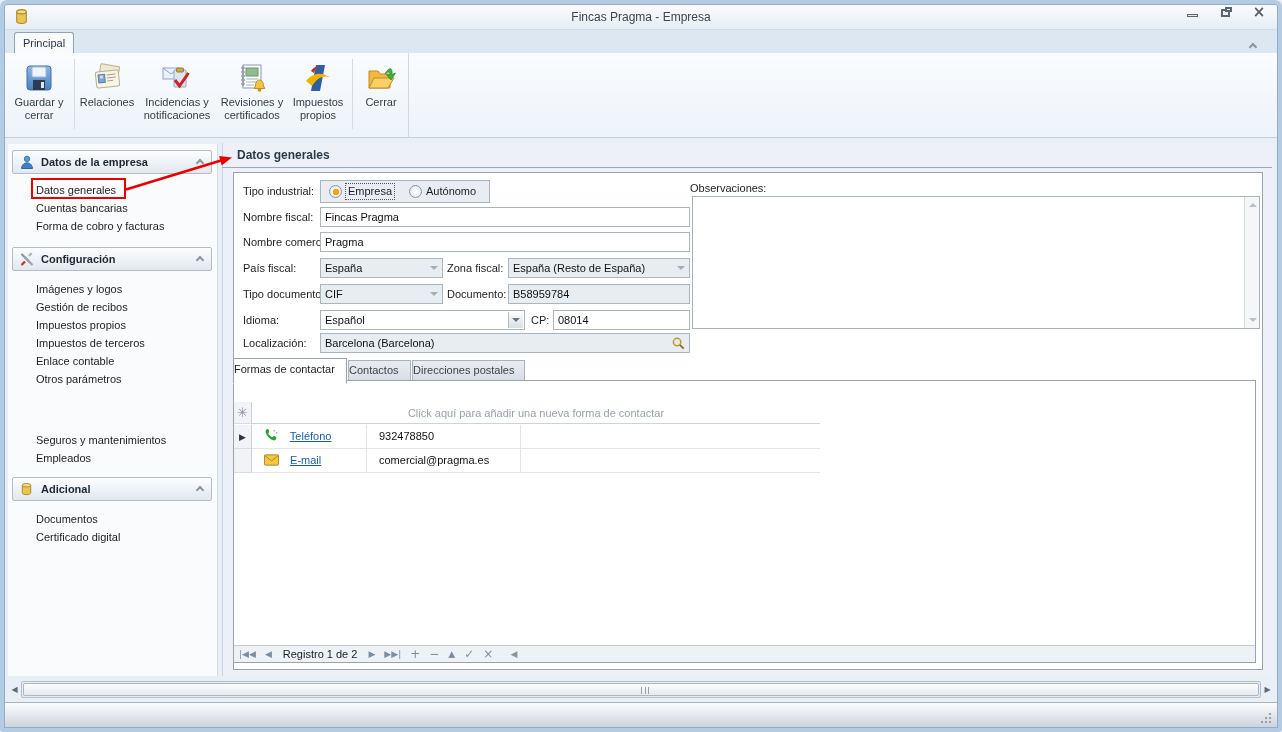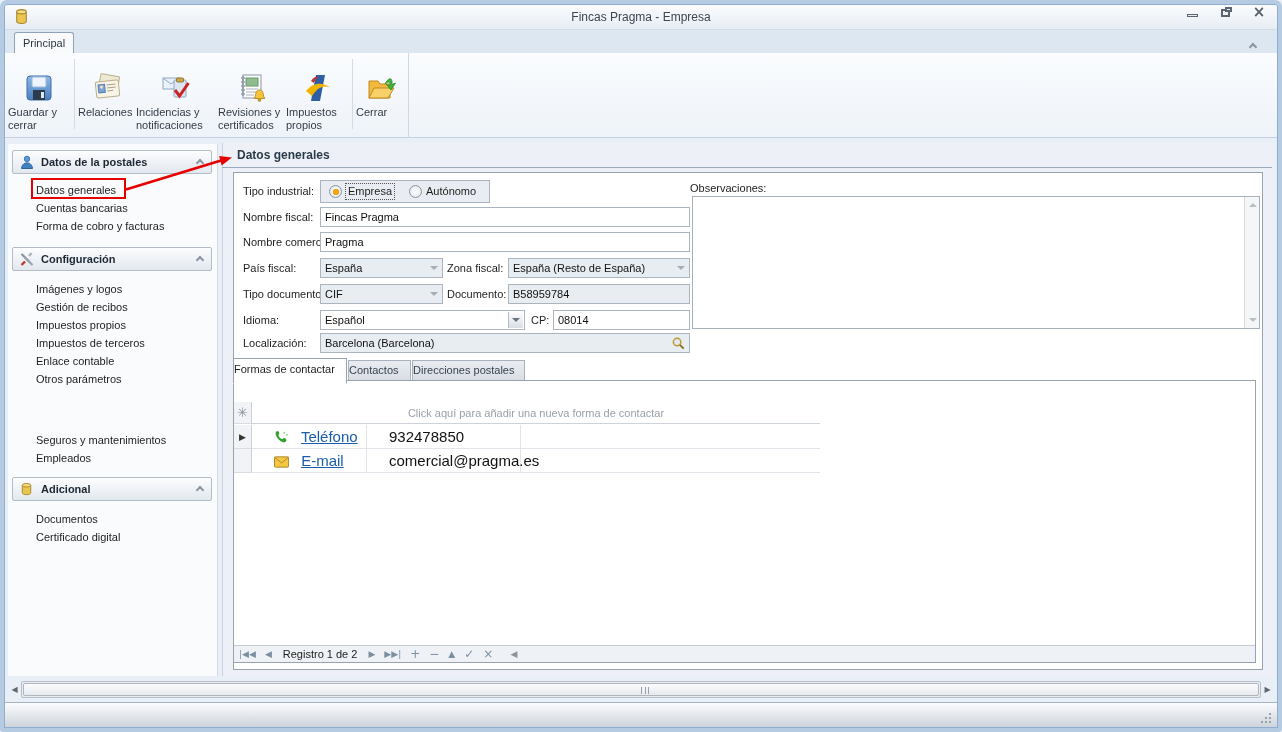--- a/index.html
+++ b/index.html
@@ -14,21 +14,21 @@
   .winbtn .bar{position:absolute;left:5px;top:8px;width:11px;height:3px;border:1px solid #5a6572;background:#e8edf3}
   .winbtn .sq1{position:absolute;left:5px;top:3px;width:9px;height:8px;border:2px solid #5a6572}
   .winbtn .sq2{position:absolute;left:9px;top:1px;width:7px;height:5px;border:2px solid #5a6572;background:#eef2f7}
   .winbtn .x{position:absolute;left:0;top:-3px;width:22px;text-align:center;font-size:15px;font-weight:bold;color:#545f6b;font-family:"DejaVu Sans",sans-serif}
   
   .tabrow{position:absolute;left:4px;top:30px;right:4px;height:23px;background:#dde7f2}
   .ribbon-tab{position:absolute;left:10px;top:2px;width:60px;height:21px;background:#f8fafc;border:1px solid #8ea2b8;border-bottom:none;border-radius:3px 3px 0 0;text-align:center;font-size:11px;line-height:20px;color:#2c3744}
   .collapse-btn{position:absolute;right:14px;top:6px;width:14px;height:12px}
   .chev-up{display:inline-block;width:6px;height:6px;border-top:2px solid #8a95a1;border-right:2px solid #8a95a1;transform:rotate(-45deg)}
   .ribbon{position:absolute;left:4px;top:53px;right:4px;height:85px;background:linear-gradient(#fafcfe,#eef3f9);border-bottom:1px solid #c5d1e0}
-  .rbtn{position:absolute;top:15px;height:78px;text-align:left;border-radius:3px;cursor:default}
+  .rbtn{position:absolute;top:5px;height:78px;text-align:center;border-radius:3px;cursor:default}
   .rbtn svg{display:block;margin:4px auto 2px auto}
   .rbtn .lbl{font-size:11px;color:#333c46;line-height:13px}
   .rsep{position:absolute;top:6px;width:1px;height:70px;background:#d2dbe6}
   .rgroupline{position:absolute;top:0;width:1px;height:85px;background:#cdd8e4}
   
   .sidebar{position:absolute;left:8px;top:144px;width:210px;height:532px;background:#fafbfd;border-right:1px solid #d5dbe2}
   .sb-header{position:absolute;left:4px;width:200px;height:24px;background:linear-gradient(#fcfdfe,#e2e8ef);border:1px solid #b4bcc6;border-radius:2px;font-size:11px;font-weight:bold;color:#1d2733;line-height:22px}
   .sb-header .ic{position:absolute;left:6px;top:3px}
   .sb-header .tx{position:absolute;left:28px;top:0}
   .sb-header .ch{position:absolute;right:8px;top:9px}
@@ -63,21 +63,21 @@
   .dtab.active{background:#fff;border:1px solid #98a3ae;border-bottom:1px solid #fff;line-height:20px;color:#1e1e1e;z-index:3}
   .dtab.pasv{background:linear-gradient(#e9edf2,#d4dae1);border:1px solid #a8b2bd;line-height:19px;color:#3a434d;top:360px}
   
   .grid{position:absolute;left:233px;top:380px;width:1023px;height:283px;border:1px solid #98a3ae;background:#fff}
   .ghead{position:absolute;left:0;top:0;right:0;height:20px;background:linear-gradient(#f8fafc,#e7ebf1);border-bottom:1px solid #a8b0ba}
   .gh-cell{position:absolute;top:0;height:20px;font-size:11px;color:#2e3740;line-height:19px;padding-left:5px;border-right:1px solid #c9d0d8}
   .gsel{position:absolute;left:0;width:18px;background:#f1f3f6;border-right:1px solid #c9d0d8;border-bottom:1px solid #d8dde2;text-align:center}
   .newrow{position:absolute;left:0;top:21px;width:586px;height:22px;border-bottom:1px solid #cdd3d9}
   .newrow .txt{position:absolute;left:18px;right:0;top:0;height:22px;text-align:center;font-size:11px;color:#9aa1a8;line-height:22px}
   .grow{position:absolute;left:0;width:586px;height:24px;border-bottom:1px solid #e1e5e9}
-  .gcell{position:absolute;top:0;height:24px;font-size:15px;line-height:23px;border-right:1px solid #e1e5e9;padding-left:22px;color:#111}
+  .gcell{position:absolute;top:0;height:24px;font-size:11px;line-height:23px;border-right:1px solid #e1e5e9;padding-left:12px;color:#111}
   .glink{color:#1a5dab;text-decoration:underline;cursor:pointer}
   .rowmark{font-size:9px;color:#333;line-height:24px}
   .star{font-family:"DejaVu Sans",sans-serif;color:#8a929a;font-size:13px;line-height:22px}
   .gnav{position:absolute;left:0;right:0;bottom:0;height:17px;background:#eef1f5;border-top:1px solid #c3cad2;display:flex;align-items:center;gap:9px;padding-left:5px}
   .nbtn{font-family:"DejaVu Sans",sans-serif;font-size:9px;color:#7b8fa3;cursor:default;line-height:15px}
   .nbtn.big{font-size:12px;line-height:15px}
   .nlabel{font-size:11px;color:#222;padding:0 2px}
   
   .hscroll{position:absolute;left:8px;right:8px;top:680px;height:19px}
   .hs-left,.hs-right{position:absolute;top:2px;width:13px;height:15px;line-height:15px;text-align:center;font-family:"DejaVu Sans",sans-serif;font-size:8px;color:#5f6874}
@@ -201,21 +201,21 @@
   <div class="rgroupline" style="left:404px"></div>
 </div>
 
 <div class="sidebar">
 
   <div class="sb-header" style="top:6px">
     <span class="ic"><svg width="16" height="17" viewBox="0 0 16 16">
           <circle cx="8" cy="4.4" r="2.7" fill="#5b9bd5" stroke="#3a78b8"></circle>
           <path d="M2.5 14c.5-4.2 3-5.6 5.5-5.6s5 1.4 5.5 5.6z" fill="#3f80c0" stroke="#2f639a"></path>
         </svg></span>
-    <span class="tx">Datos de la postales</span>
+    <span class="tx">Datos de la empresa</span>
     <span class="ch chev-up"></span>
   </div>
   <div class="sb-item" style="top:37px">Datos generales</div>
   <div class="sb-item" style="top:55px">Cuentas bancarias</div>
   <div class="sb-item" style="top:73px">Forma de cobro y facturas</div>
 
   <div class="sb-header" style="top:103px">
     <span class="ic"><svg width="16" height="17" viewBox="0 0 16 16">
           <path d="M2.5 2.5l8 8" stroke="#8a939e" stroke-width="2.2"></path>
           <path d="M12.5 1.5l-2.5 3" stroke="#b0b8c0" stroke-width="2.6"></path>

